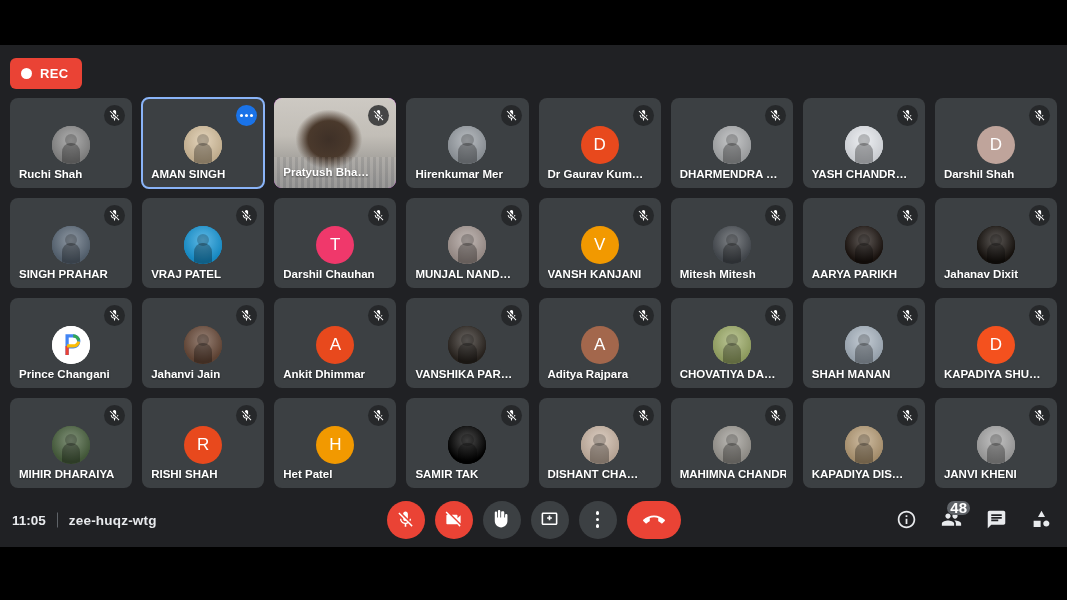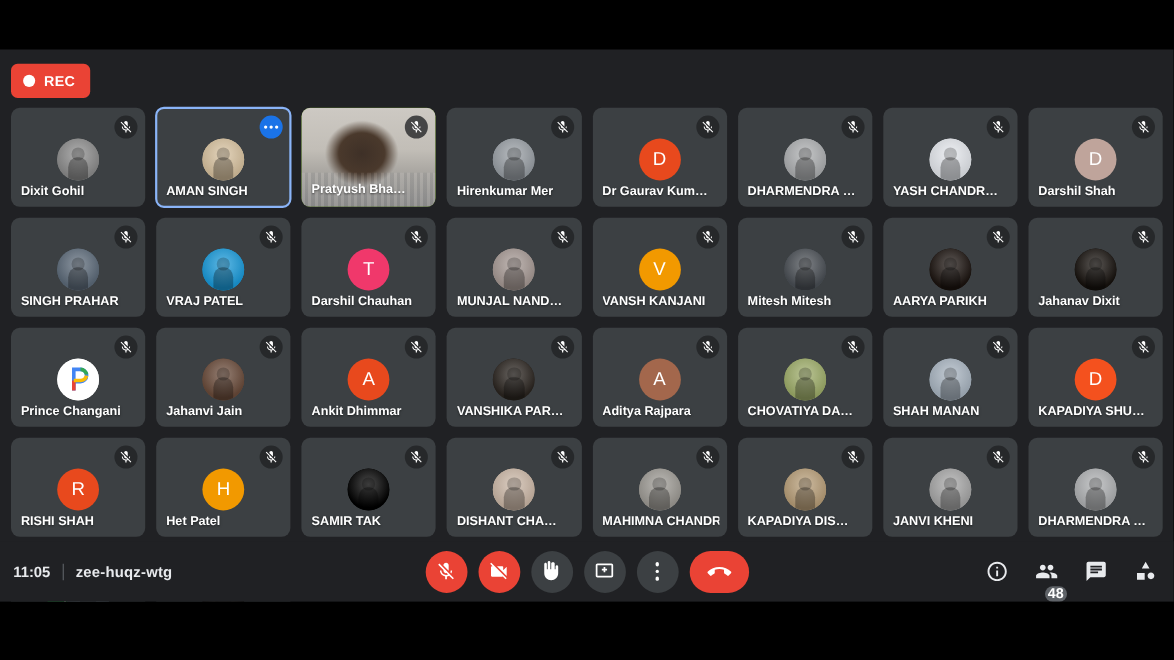--- a/index.html
+++ b/index.html
@@ -43,21 +43,21 @@
     height: 90px;
     background: #3c4043;
     border-radius: 8px;
     overflow: hidden;
   }
   .tile.selected {
     outline: 2px solid #8ab4f8;
     outline-offset: -1px;
     border-radius: 7px;
   }
-  .tile.video { background: #4d7c0f; }
+  .tile.video { background: #d946ef; }
   .tile.video .vidbg {
     position:absolute; inset:0;
     background:
       radial-gradient(ellipse 38% 46% at 45% 46%, #3e3027 0%, #4a392c 45%, rgba(120,110,100,0) 72%),
       linear-gradient(180deg, #cdc9c3 0%, #c2beb7 42%, #a8a5a0 66%, #8e8d8c 100%);
   }
   .tile.video .vidbg:after{
     content:""; position:absolute; left:0; bottom:0; width:100%; height:34%;
     background: repeating-linear-gradient(90deg, rgba(255,255,255,.18) 0 3px, rgba(70,80,95,.18) 3px 6px);
     opacity:.5;
@@ -141,22 +141,22 @@
   .bb-right {
     position: absolute; right: 14px; top: 50%; transform: translateY(-50%);
     display: flex; align-items: center; gap: 21px;
   }
   .rbtn { position: relative; width: 24px; height: 24px; display:flex; align-items:center; justify-content:center; }
   .rbtn svg { width: 21px; height: 21px; fill: #e8eaed; }
   .badge {
     position: absolute; right: -7px; top: -7px;
     min-width: 16px; height: 14px; padding: 0 3px;
     background: #5f6368; border-radius: 7px;
-    color: #fff; font-size: 13px; line-height: 14px;
-    text-align: center; font-weight: bold; margin-top: 32px;
+    color: #fff; font-size: 15px; line-height: 14px;
+    text-align: center; font-weight: bold;
   }
 </style>
 </head>
 <body>
 
 <div id="app">
   <div class="letterbox-top"></div>
 
   <div class="meet">
 
@@ -170,21 +170,21 @@
           <div class="avatar photo" style="background:#8d8d8d;">
             <span style="position:absolute;inset:0;background:radial-gradient(circle at 50% 38%, rgba(255,255,255,.30), rgba(0,0,0,.12) 70%),#8d8d8d;"></span>
             <span style="position:absolute;left:26%;top:46%;width:48%;height:54%;border-radius:44% 44% 0 0;background:rgba(0,0,0,.30);"></span>
             <span style="position:absolute;left:34%;top:20%;width:32%;height:32%;border-radius:50%;background:rgba(0,0,0,.22);"></span>
           </div>
           <div class="mic-off">
             <svg viewBox="0 0 24 24">
               <path d="M19 11h-1.7c0 .74-.16 1.43-.43 2.05l1.23 1.23c.56-.98.9-2.09.9-3.28zm-4.02.17c0-.06.02-.11.02-.17V5c0-1.66-1.34-3-3-3S9 3.34 9 5v.18l5.98 5.99zM4.27 3L3 4.27l6.01 6.01V11c0 1.66 1.33 3 2.99 3 .22 0 .44-.03.65-.08l1.66 1.66c-.71.33-1.5.52-2.31.52-2.76 0-5.3-2.1-5.3-5.1H5c0 3.41 2.72 6.23 6 6.72V21h2v-3.28c.91-.13 1.77-.45 2.54-.9L19.73 21 21 19.73 4.27 3z"></path>
             </svg>
           </div>
-          <div class="name">Dixit Gohil</div>
+          <div class="name">Ruchi Shah</div>
         </div>
         <div class="tile selected">
           <div class="avatar photo" style="background:#d9c3a0;">
             <span style="position:absolute;inset:0;background:radial-gradient(circle at 50% 38%, rgba(255,255,255,.30), rgba(0,0,0,.12) 70%),#d9c3a0;"></span>
             <span style="position:absolute;left:26%;top:46%;width:48%;height:54%;border-radius:44% 44% 0 0;background:rgba(0,0,0,.30);"></span>
             <span style="position:absolute;left:34%;top:20%;width:32%;height:32%;border-radius:50%;background:rgba(0,0,0,.22);"></span>
           </div>
           <div class="more-btn">
             <i></i>
             <i></i>
@@ -442,20 +442,33 @@
           <div class="name">SHAH MANAN</div>
         </div>
         <div class="tile">
           <div class="avatar" style="background:#f4511e;font-size:17px;">D</div>
           <div class="mic-off">
             <svg viewBox="0 0 24 24">
               <path d="M19 11h-1.7c0 .74-.16 1.43-.43 2.05l1.23 1.23c.56-.98.9-2.09.9-3.28zm-4.02.17c0-.06.02-.11.02-.17V5c0-1.66-1.34-3-3-3S9 3.34 9 5v.18l5.98 5.99zM4.27 3L3 4.27l6.01 6.01V11c0 1.66 1.33 3 2.99 3 .22 0 .44-.03.65-.08l1.66 1.66c-.71.33-1.5.52-2.31.52-2.76 0-5.3-2.1-5.3-5.1H5c0 3.41 2.72 6.23 6 6.72V21h2v-3.28c.91-.13 1.77-.45 2.54-.9L19.73 21 21 19.73 4.27 3z"></path>
             </svg>
           </div>
           <div class="name">KAPADIYA SHU…</div>
+        </div>
+        <div class="tile">
+          <div class="avatar photo" style="background:#4b6340;">
+            <span style="position:absolute;inset:0;background:radial-gradient(circle at 50% 38%, rgba(255,255,255,.30), rgba(0,0,0,.12) 70%),#4b6340;"></span>
+            <span style="position:absolute;left:26%;top:46%;width:48%;height:54%;border-radius:44% 44% 0 0;background:rgba(0,0,0,.30);"></span>
+            <span style="position:absolute;left:34%;top:20%;width:32%;height:32%;border-radius:50%;background:rgba(0,0,0,.22);"></span>
+          </div>
+          <div class="mic-off">
+            <svg viewBox="0 0 24 24">
+              <path d="M19 11h-1.7c0 .74-.16 1.43-.43 2.05l1.23 1.23c.56-.98.9-2.09.9-3.28zm-4.02.17c0-.06.02-.11.02-.17V5c0-1.66-1.34-3-3-3S9 3.34 9 5v.18l5.98 5.99zM4.27 3L3 4.27l6.01 6.01V11c0 1.66 1.33 3 2.99 3 .22 0 .44-.03.65-.08l1.66 1.66c-.71.33-1.5.52-2.31.52-2.76 0-5.3-2.1-5.3-5.1H5c0 3.41 2.72 6.23 6 6.72V21h2v-3.28c.91-.13 1.77-.45 2.54-.9L19.73 21 21 19.73 4.27 3z"></path>
+            </svg>
+          </div>
+          <div class="name">MIHIR DHARAIYA</div>
         </div>
         <div class="tile">
           <div class="avatar" style="background:#e8491d;font-size:17px;">R</div>
           <div class="mic-off">
             <svg viewBox="0 0 24 24">
               <path d="M19 11h-1.7c0 .74-.16 1.43-.43 2.05l1.23 1.23c.56-.98.9-2.09.9-3.28zm-4.02.17c0-.06.02-.11.02-.17V5c0-1.66-1.34-3-3-3S9 3.34 9 5v.18l5.98 5.99zM4.27 3L3 4.27l6.01 6.01V11c0 1.66 1.33 3 2.99 3 .22 0 .44-.03.65-.08l1.66 1.66c-.71.33-1.5.52-2.31.52-2.76 0-5.3-2.1-5.3-5.1H5c0 3.41 2.72 6.23 6 6.72V21h2v-3.28c.91-.13 1.77-.45 2.54-.9L19.73 21 21 19.73 4.27 3z"></path>
             </svg>
           </div>
           <div class="name">RISHI SHAH</div>
         </div>

